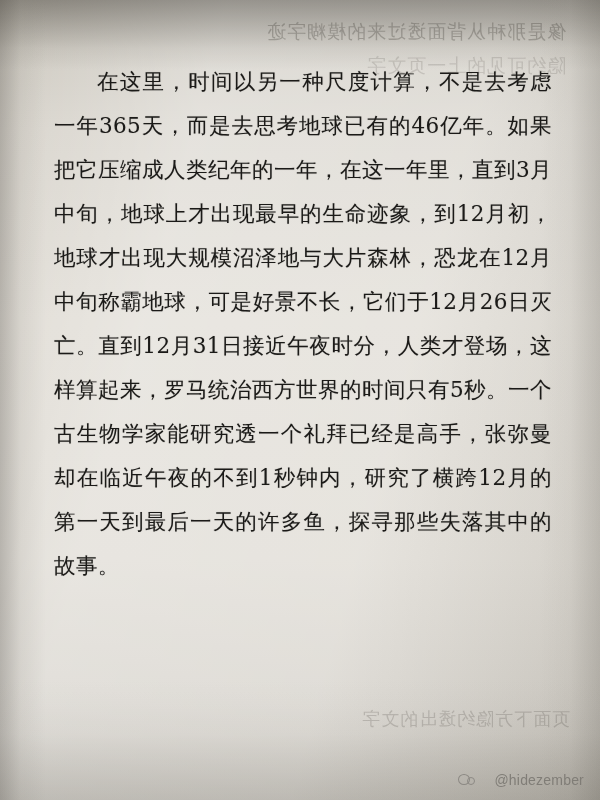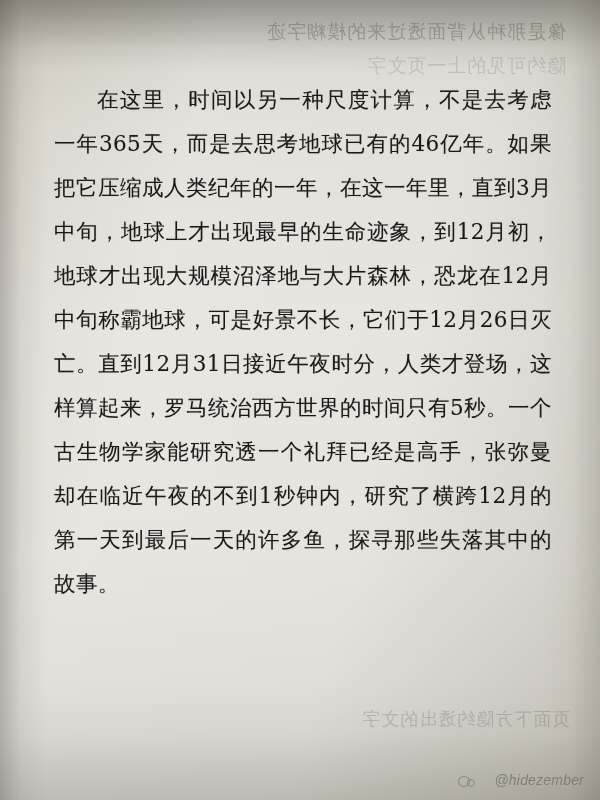--- a/index.html
+++ b/index.html
@@ -88,45 +88,44 @@
     letter-spacing: 1px;
     white-space: nowrap;
     overflow: hidden;
     pointer-events: none;
     font-family: "DejaVu Serif", serif;
   }
 
   .body-text {
     position: absolute;
     left: 54px;
-    top: 78px;
+    top: 60px;
     width: 498px;
     font-size: 21.5px;
     line-height: 44px;
     color: #1b1a18;
     text-align: justify;
     text-justify: inter-character;
     text-indent: 2em;
     letter-spacing: 0.4px;
     font-family: "DejaVu Serif", serif;
     text-shadow: 0 0 1px rgba(40,38,34,0.25);
   }
 
   .watermark {
     position: absolute;
     right: 16px;
     bottom: 12px;
     display: flex;
-    align-items: flex-end;
+    align-items: flex-start;
     gap: 19px;
     color: #7e7b75;
     font-size: 14px;
     font-family: "Liberation Sans", sans-serif;
     opacity: 0.95;
-    font-style: italic;
   }
   .watermark .wb-icon {
     display: inline-block;
     width: 17px;
     height: 14px;
     position: relative;
   }
   .watermark .wb-icon .eye {
     position: absolute;
     border-radius: 50%;

